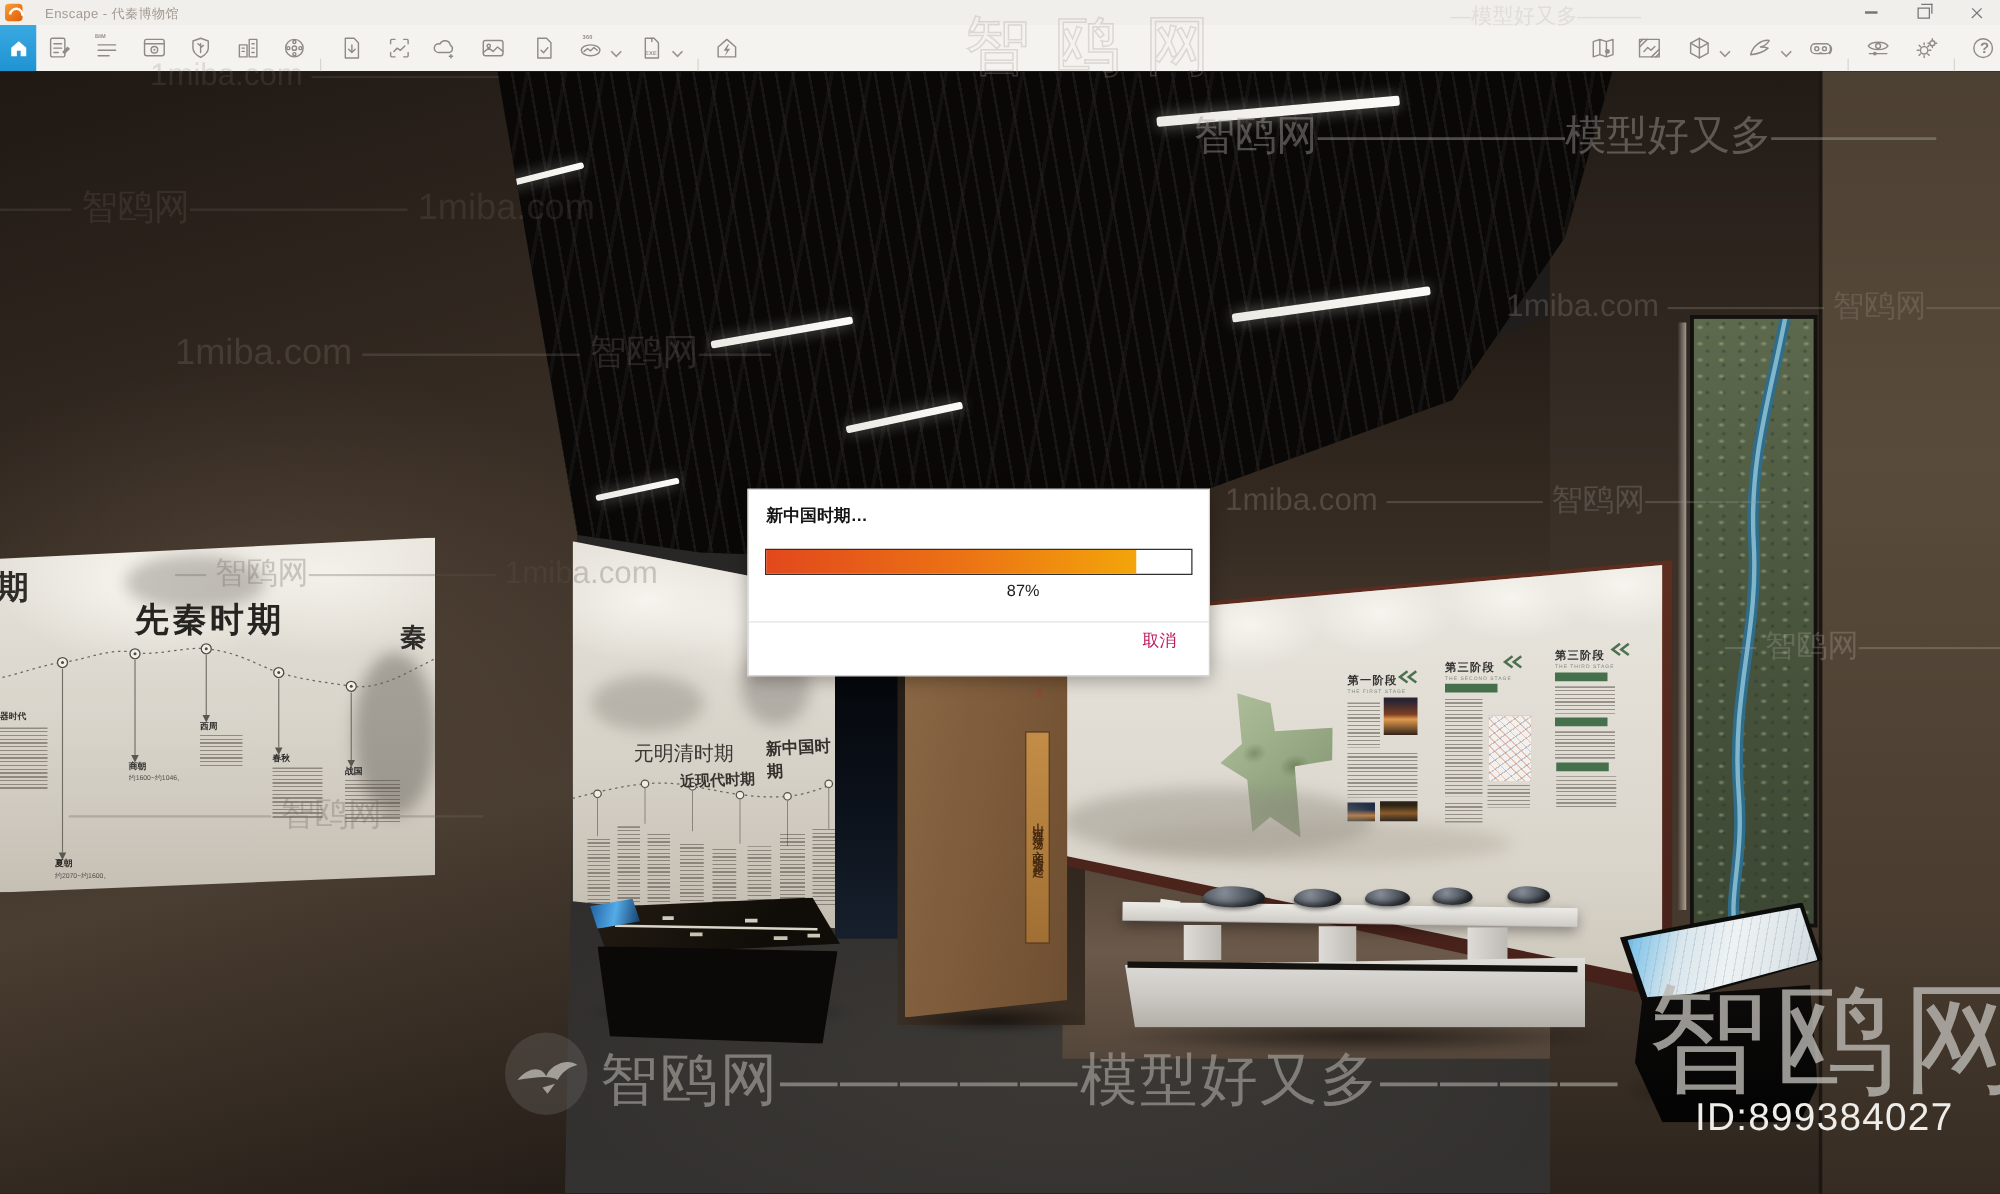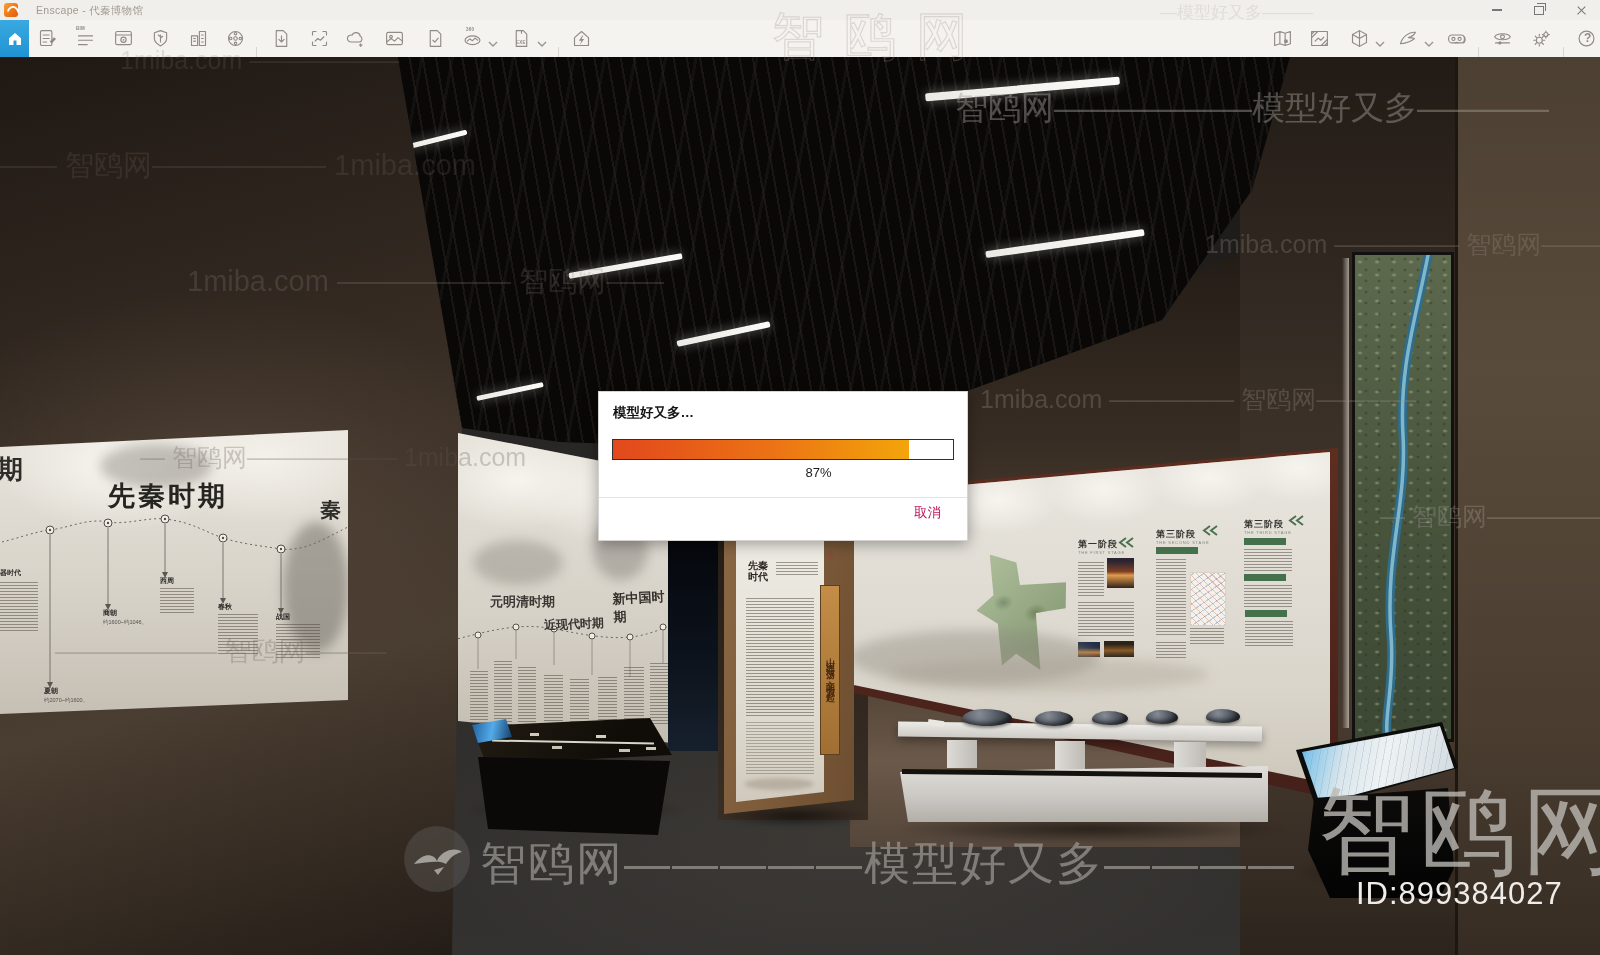--- a/index.html
+++ b/index.html
@@ -323,21 +323,21 @@
       </g>
       <g stroke="#8a857c" stroke-width="0.8">
         <line x1="20" y1="213" x2="20" y2="244"></line>
           <line x1="58" y1="205" x2="58" y2="234"></line>
         <line x1="96" y1="207" x2="96" y2="240"></line>
           <line x1="134" y1="214" x2="134" y2="250"></line>
         <line x1="172" y1="215" x2="172" y2="252"></line>
           <line x1="205" y1="205" x2="205" y2="238"></line>
       </g>
     </svg>
-    <div class="abs serif" style="left:32px;top:168px;font-size:13px;font-weight:bold;color:#3a3632;">元明清时期</div>
+    <div class="abs serif" style="left:49px;top:168px;font-size:16px;font-weight:normal;color:#3a3632;">元明清时期</div>
     <div class="abs serif" style="left:86px;top:191px;font-size:12px;font-weight:bold;color:#38342f;transform:rotate(-2deg);">近现代时期</div>
     <div class="abs serif" style="left:155px;top:164px;font-size:13px;font-weight:bold;color:#34302b;transform:rotate(-3deg);">新中国时期</div>
     <div class="mt" style="left:12px;top:246px;width:18px;height:52px;"></div>
     <div class="mt" style="left:36px;top:236px;width:18px;height:68px;"></div>
     <div class="mt" style="left:60px;top:242px;width:18px;height:60px;"></div>
     <div class="mt" style="left:86px;top:250px;width:19px;height:64px;"></div>
     <div class="mt" style="left:112px;top:254px;width:19px;height:58px;"></div>
     <div class="mt" style="left:140px;top:252px;width:19px;height:56px;"></div>
     <div class="mt" style="left:166px;top:242px;width:20px;height:68px;"></div>
     <div class="mt" style="left:192px;top:238px;width:20px;height:62px;"></div>
@@ -500,29 +500,20 @@
   <div class="abs" style="left:472px;top:662px;width:40px;height:24px;
        clip-path:polygon(0 6px,34px 0,40px 18px,6px 24px);
        background:linear-gradient(100deg,#1e5f9e 0%,#54abe8 50%,#123a66 100%);box-shadow:0 0 10px rgba(70,160,230,.5);"></div>
   <div class="abs" style="left:478px;top:700px;width:192px;height:78px;
        clip-path:polygon(0 0,192px 4px,180px 78px,10px 72px);background:#0a0908;"></div>
 
   <div class="shadow" style="left:720px;top:748px;width:150px;height:22px;"></div>
   <div class="abs" style="left:724px;top:465px;width:130px;height:292px;
        clip-path:polygon(0 14px,130px 0,130px 278px,0 292px);
        background:linear-gradient(100deg,#8a6744,#6e4e31);filter:drop-shadow(6px 8px 12px rgba(0,0,0,.5));"></div>
-  <div class="abs" style="left:736px;top:473px;width:88px;height:272px;
-       clip-path:polygon(0 10px,88px 0,88px 262px,0 272px);
-       background:linear-gradient(180deg,#f0ede5 0%,#ded9ce 70%,#d0cabd 100%);">
-    <div class="abs serif" style="left:12px;top:30px;width:24px;font-size:10px;line-height:11px;font-weight:bold;color:#2a2520;">先秦时代</div>
-    <div class="mt" style="left:40px;top:32px;width:42px;height:13px;"></div>
-    <div class="mt" style="left:10px;top:68px;width:68px;height:118px;"></div>
-    <div class="mt" style="left:10px;top:192px;width:68px;height:52px;opacity:.7;"></div>
-    <div class="blob" style="left:8px;top:248px;width:70px;height:12px;background:rgba(150,140,125,.45);filter:blur(2px);"></div>
-  </div>
   <div class="abs" style="left:828px;top:489px;writing-mode:vertical-rl;font-size:5.5px;color:#8a4a3a;letter-spacing:1px;">第二单元</div>
   <div class="abs" style="left:820px;top:528px;width:18px;height:168px;
        background:linear-gradient(180deg,#c38d47,#a06f33);border:1px solid #5e3f1e;display:flex;align-items:center;justify-content:center;">
     <span class="serif" style="writing-mode:vertical-rl;font-size:9px;font-weight:bold;color:#46290f;letter-spacing:4px;">山河浩荡 文明源起</span>
   </div>
 
   <div class="abs" style="left:1342px;top:201px;width:7px;height:470px;
        background:linear-gradient(90deg,rgba(255,250,240,0),rgba(255,248,238,.55));"></div>
   <div class="abs" style="left:1352px;top:195px;width:96px;height:484px;
        border:3px solid #12110f;overflow:hidden;
@@ -547,36 +538,36 @@
        background:linear-gradient(180deg,#0c0b0a,#030303);"></div>
 
 </div>
 
 <div class="wm" style="left:772px;top:2px;font-size:52px;letter-spacing:20px;color:transparent;-webkit-text-stroke:1.2px rgba(160,152,142,.3);">智鸥网</div>
 <div class="wm" style="left:1160px;top:1px;font-size:17px;color:rgba(150,143,134,.18);">—模型好又多———</div>
 <div class="wm" style="left:120px;top:46px;font-size:25px;color:rgba(125,118,108,.2);">1miba.com ——————</div>
 <div class="wm" style="left:955px;top:86px;font-size:33px;color:rgba(165,160,153,.45);">智鸥网——————模型好又多————</div>
 <div class="wm" style="left:-30px;top:146px;font-size:29px;color:rgba(140,132,122,.17);">——— 智鸥网—————— 1miba.com</div>
 <div class="wm" style="left:1205px;top:228px;font-size:25px;color:rgba(155,147,138,.28);">1miba.com ————— 智鸥网———</div>
-<div class="wm" style="left:140px;top:262px;font-size:29px;color:rgba(150,143,133,.22);margin-left:47px;">1miba.com —————— 智鸥网——</div>
+<div class="wm" style="left:140px;top:262px;font-size:29px;color:rgba(150,143,133,.22);">1miba.com —————— 智鸥网——</div>
 <div class="wm" style="left:980px;top:383px;font-size:25px;color:rgba(152,146,138,.3);">1miba.com ————— 智鸥网————</div>
 <div class="wm" style="left:140px;top:441px;font-size:25px;color:rgba(92,87,80,.28);">— 智鸥网—————— 1miba.com</div>
 <div class="wm" style="left:1380px;top:500px;font-size:25px;color:rgba(175,170,162,.3);">— 智鸥网—————</div>
 <div class="wm" style="left:55px;top:633px;font-size:27px;color:rgba(112,106,97,.32);">—————— 智鸥网———</div>
 
 <div class="wm" style="left:404px;top:826px;width:66px;height:66px;border-radius:50%;background:rgba(110,106,102,.35);">
   <svg width="66" height="66" viewBox="0 0 66 66">
       <path d="M10,38 C20,26 30,28 33,35 C36,26 50,20 58,26 C50,28 46,32 42,38 C36,34 24,36 10,38 z M30,44 l10,-3 l-6,8 z" fill="rgba(185,182,176,.8)"></path>
     </svg>
 </div>
 <div class="wm" style="left:480px;top:833px;font-size:46px;color:rgba(152,149,144,.75);letter-spacing:2px;">智鸥网—————模型好又多————</div>
 <div class="wm" style="left:1318px;top:768px;font-size:96px;color:rgba(188,185,180,.8);letter-spacing:6px;">智鸥网</div>
 <div class="wm" style="left:1356px;top:876px;font-size:31px;color:#efede9;letter-spacing:1px;">ID:899384027</div>
 
 <div id="dialog" class="abs">
-  <div id="dlg-title" class="abs">模型好又多…</div>
+  <div id="dlg-title" class="abs">新中国时期…</div>
   <div id="dlg-track" class="abs">
     <div id="dlg-fill" style="width: 87%;"></div>
   </div>
   <div id="dlg-pct" class="abs">87%</div>
   <div id="dlg-divider" class="abs"></div>
   <div id="dlg-cancel" class="abs">取消</div>
 </div>
 
 </body></html>

